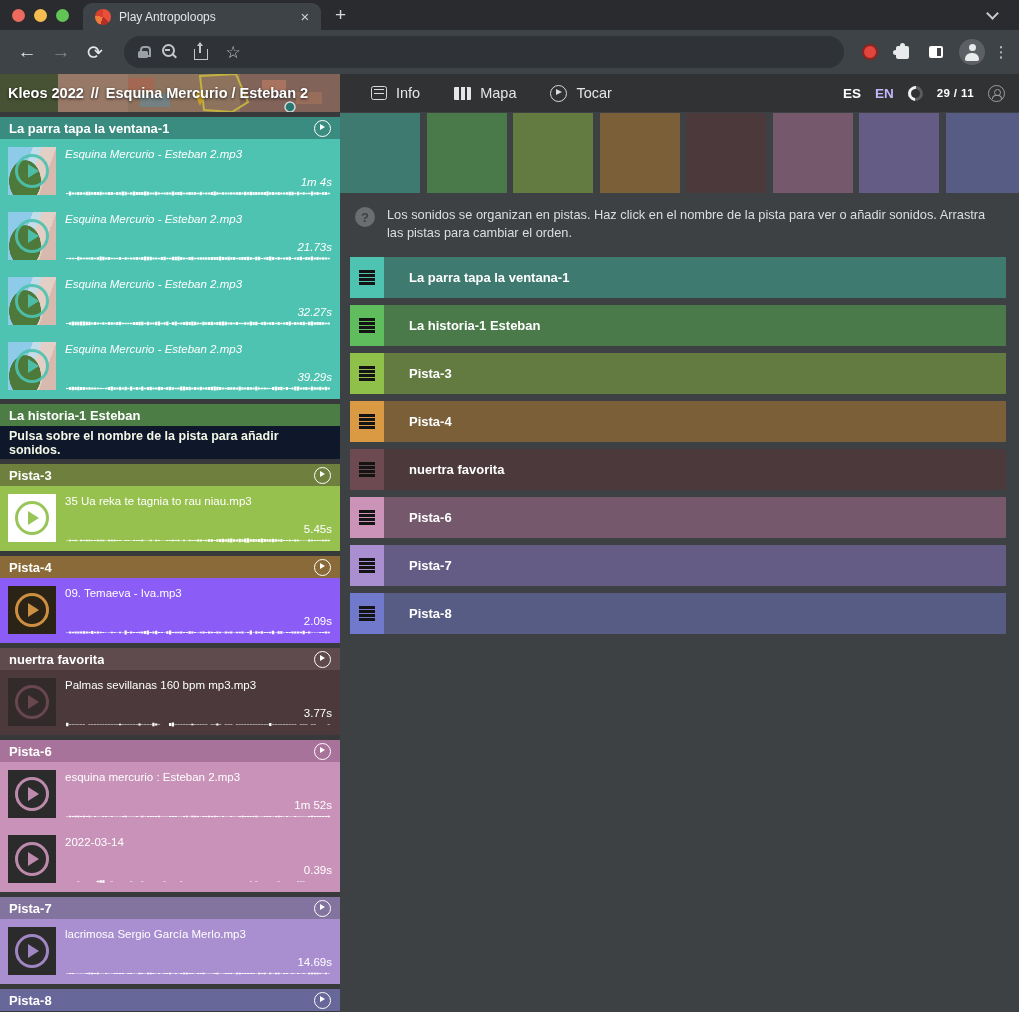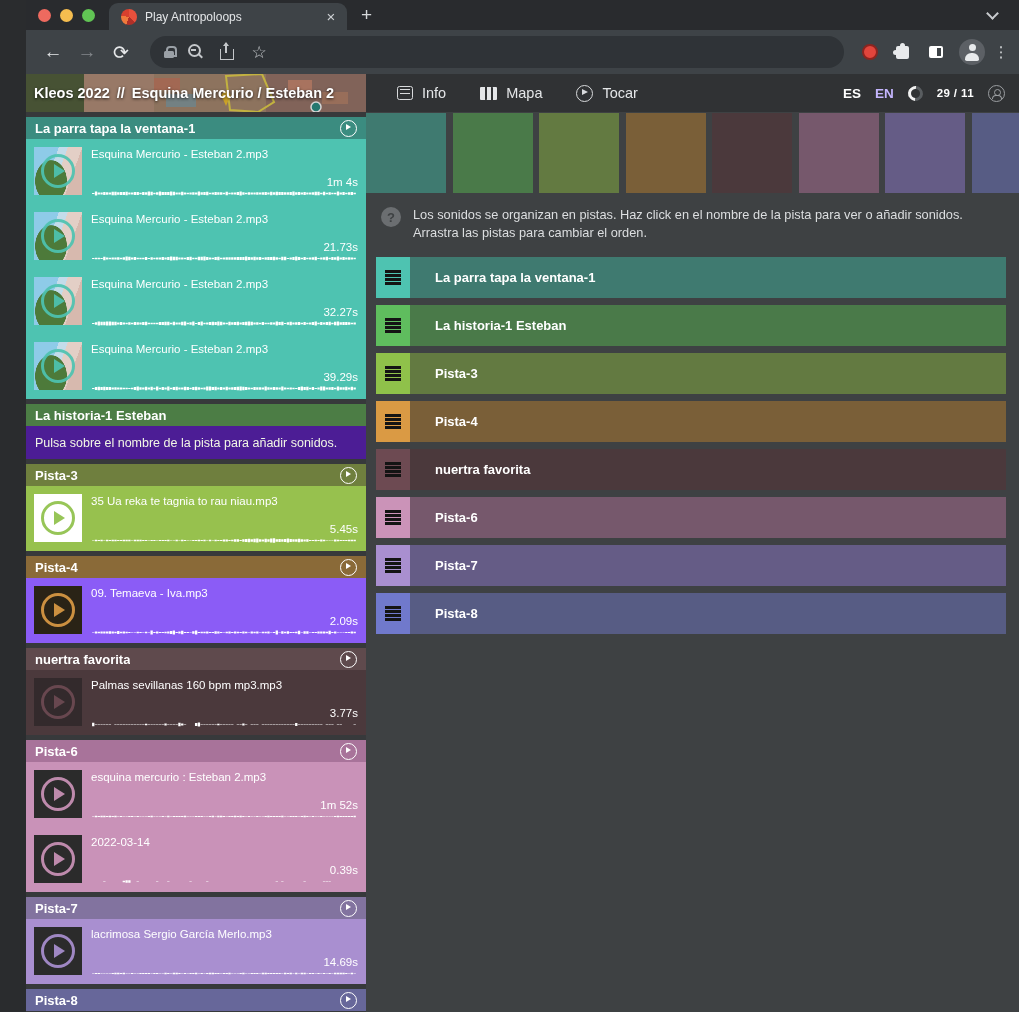--- a/index.html
+++ b/index.html
@@ -1,17 +1,17 @@
 <!DOCTYPE html>
 <html><head>
 <meta charset="utf-8">
 <style>
   * { margin:0; padding:0; box-sizing:border-box; }
   html,body { width:1019px; height:1012px; background:#2a2c2e; font-family:"Liberation Sans", sans-serif; }
-  .screen { width:1019px; height:1012px; overflow:hidden; display:flex; flex-direction:column;padding-left:26px; }
+  .screen { width:1019px; height:1012px; overflow:hidden; display:flex; flex-direction:column; }
 
   
   .tabstrip { height:30px; background:#292b2e; display:flex; align-items:flex-end; position:relative; flex:none; }
   .traffic { display:flex; gap:9px; align-items:center; height:30px; padding:0 14px 0 12px; }
   .tl { width:13px; height:13px; border-radius:50%; display:inline-block; }
   .tl.red{ background:#ee6a5f;} .tl.yellow{ background:#f5bd4f;} .tl.green{ background:#61c454;}
   .tab { width:238px; height:27px; background:#3e4347; border-radius:9px 9px 0 0; display:flex; align-items:center; padding:0 8px 0 12px; gap:8px; }
   .favicon { width:16px; height:16px; border-radius:50%; flex:none;
     background:conic-gradient(#e8503c 0 130deg, #b03028 130deg 200deg, #f07a3c 200deg 280deg, #d8402e 280deg 360deg); }
   .tab-title { color:#e3e5e7; font-size:12px; flex:1; white-space:nowrap; overflow:hidden; }
@@ -200,21 +200,21 @@
   </div>
 
   <div class="content">
     <aside class="sidebar" id="sidebar">
   <section class="track-section">
     <div class="track-header" style="background: rgb(59, 140, 128);">
       <span class="track-name">La parra tapa la ventana-1</span>
       <span class="hplay"></span>
     </div>
 
-    <div class="clip-list" style="background: rgb(78, 195, 177);">
+    <div class="clip-list" style="background: rgb(78, 195, 177); font-style: italic;">
   <div class="clip">
     <div class="thumb thumb-photo">
       <span class="clipplay" style="border-color: rgb(78, 195, 177);">
                   <i style="border-left-color: rgb(78, 195, 177);"></i>
                 </span>
     </div>
     <div class="clipbody">
       <div class="cliptop">
         <span class="cliptitle">Esquina Mercurio - Esteban 2.mp3</span>
         <span class="clipdur">1m 4s</span>
@@ -280,21 +280,21 @@
     </div>
   </div>
 </div>
   </section>
 
   <section class="track-section">
     <div class="track-header" style="background: rgb(76, 125, 69);">
       <span class="track-name">La historia-1 Esteban</span>
 
     </div>
-    <div class="track-note" style="display: flex; background: #4c1d95;">Pulsa sobre el nombre de la pista para añadir sonidos.</div>
+    <div class="track-note" style="display: flex; background: #0f172a; font-weight: bold;">Pulsa sobre el nombre de la pista para añadir sonidos.</div>
     <div class="clip-list"></div>
   </section>
 
   <section class="track-section">
     <div class="track-header" style="background: rgb(111, 127, 62);">
       <span class="track-name">Pista-3</span>
       <span class="hplay"></span>
     </div>
 
     <div class="clip-list" style="background: rgb(151, 193, 78);">

